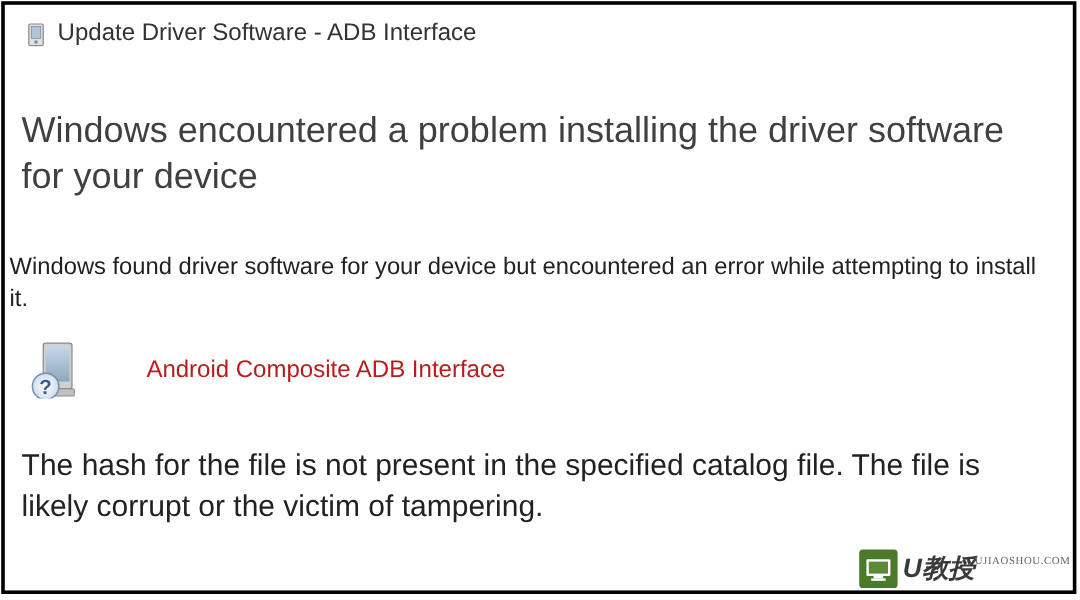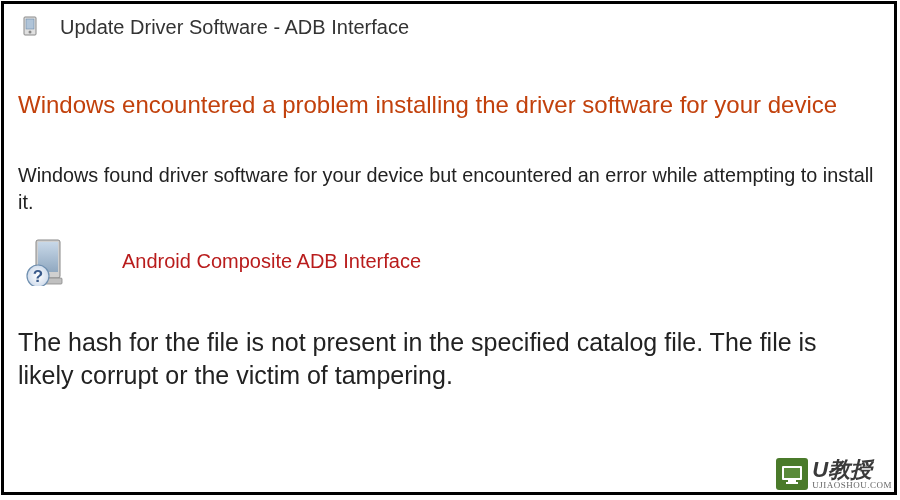--- a/index.html
+++ b/index.html
@@ -19,45 +19,45 @@
       border: 3px solid #000000;
       width: 896px;
       height: 494px;
       margin: 1px;
       background: #ffffff;
       padding: 0;
       position: relative;
     }
     .title-bar {
       display: flex;
-      align-items: flex-start;
+      align-items: flex-end;
       padding: 12px 18px;
-      gap: 22px;
+      gap: 10px;
     }
     .title-icon-svg {
       width: 16px;
       height: 20px;
       flex-shrink: 0;
     }
     .title-text {
       font-size: 20px;
       color: #333333;
       font-weight: 400;
     }
     .main-heading {
-      color: #c2410c;
-      font-size: 24px;
+      color: #404040;
+      font-size: 30px;
       font-weight: 400;
       padding: 38px 14px 0 14px;
       line-height: 1.3;
     }
     .sub-message {
       color: #222222;
       font-size: 19.8px;
-      padding: 42px 16px 0 14px;
+      padding: 42px 16px 0 4px;
       line-height: 1.35;
     }
     .device-row {
       display: flex;
       align-items: center;
       padding: 22px 14px 0 20px;
       gap: 50px;
     }
     .device-icon {
       width: 48px;
@@ -89,21 +89,20 @@
       border-radius: 3px;
       display: flex;
       align-items: center;
       justify-content: center;
       color: #ffffff;
       font-weight: bold;
       font-size: 16px;
     }
     .watermark-text {
       display: flex;
-      flex-direction: column;
       line-height: 1;
     }
     .watermark-brand {
       font-size: 22px;
       font-weight: bold;
       color: #3a3a3a;
       font-style: italic;
     }
     .watermark-domain {
       font-size: 9px;

